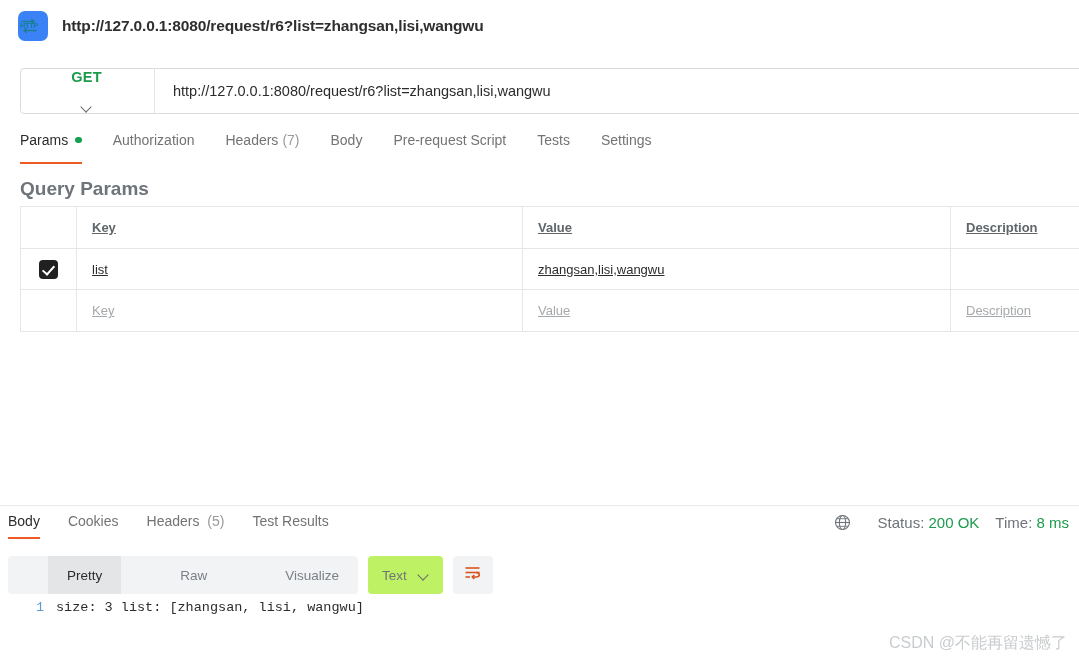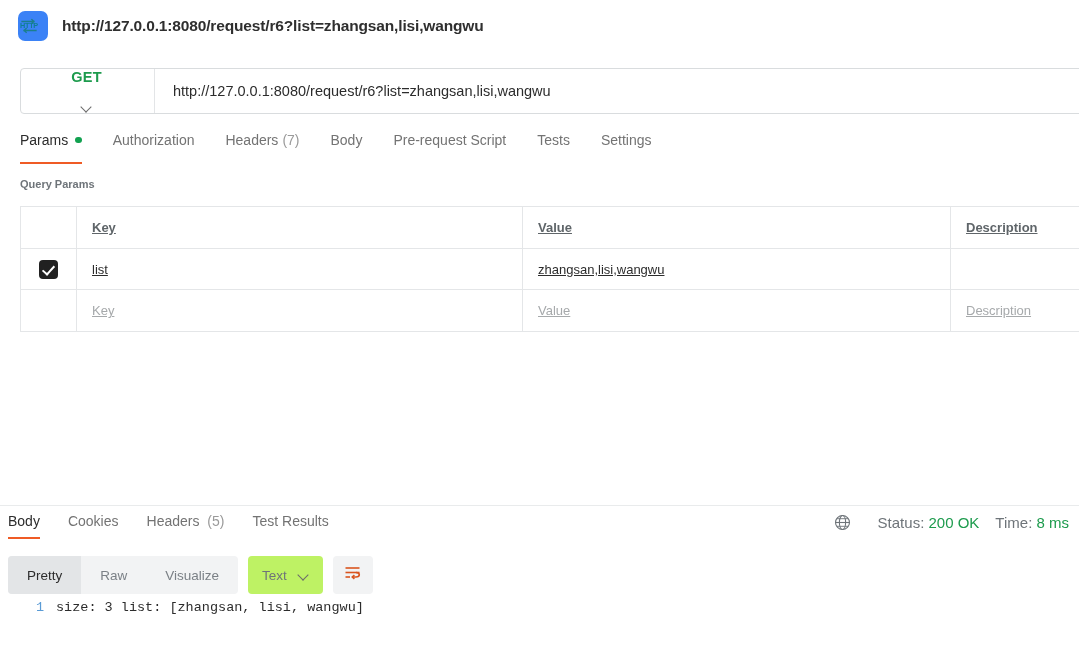--- a/index.html
+++ b/index.html
@@ -140,21 +140,21 @@
     background: #12a150;
     margin-left: 7px;
   }
   .count-paren { color: #9a9a9a; margin-left: 4px; }
 
   
   .qp-title {
     position: absolute;
     top: 178px;
     left: 20px;
-    font-size: 11px;
+    font-size: 19px;
     font-weight: bold;
     color: #6e7479;
   }
 
   .ptable {
     position: absolute;
     top: 206px;
     left: 20px;
     width: 1110px;
     border: 1px solid #e4e6e8;
@@ -275,20 +275,21 @@
   }
   .seg-item {
     display: flex;
     align-items: center;
     justify-content: flex-end;
     padding: 0 19px;
     font-size: 13.5px;
     color: #7b8086;
     cursor: pointer;
     white-space: nowrap;
+    margin-left: 40px;
   }
   .seg-item.active {
     background: #e3e5e7;
     color: #2c2c2c;
   }
   .type-pill {
     height: 38px;
     background: #bef264;
     border-radius: 4px;
     display: flex;
@@ -489,14 +490,15 @@
         </svg>
       </span>
     </div>
   </div>
 
   <div class="res-body">
     <div class="gutter">1</div>
     <div class="code-line">size: 3 list: [zhangsan, lisi, wangwu]</div>
   </div>
 
+  <div class="watermark">CSDN @不能再留遗憾了</div>
 
 </div>
 
 </body></html>

